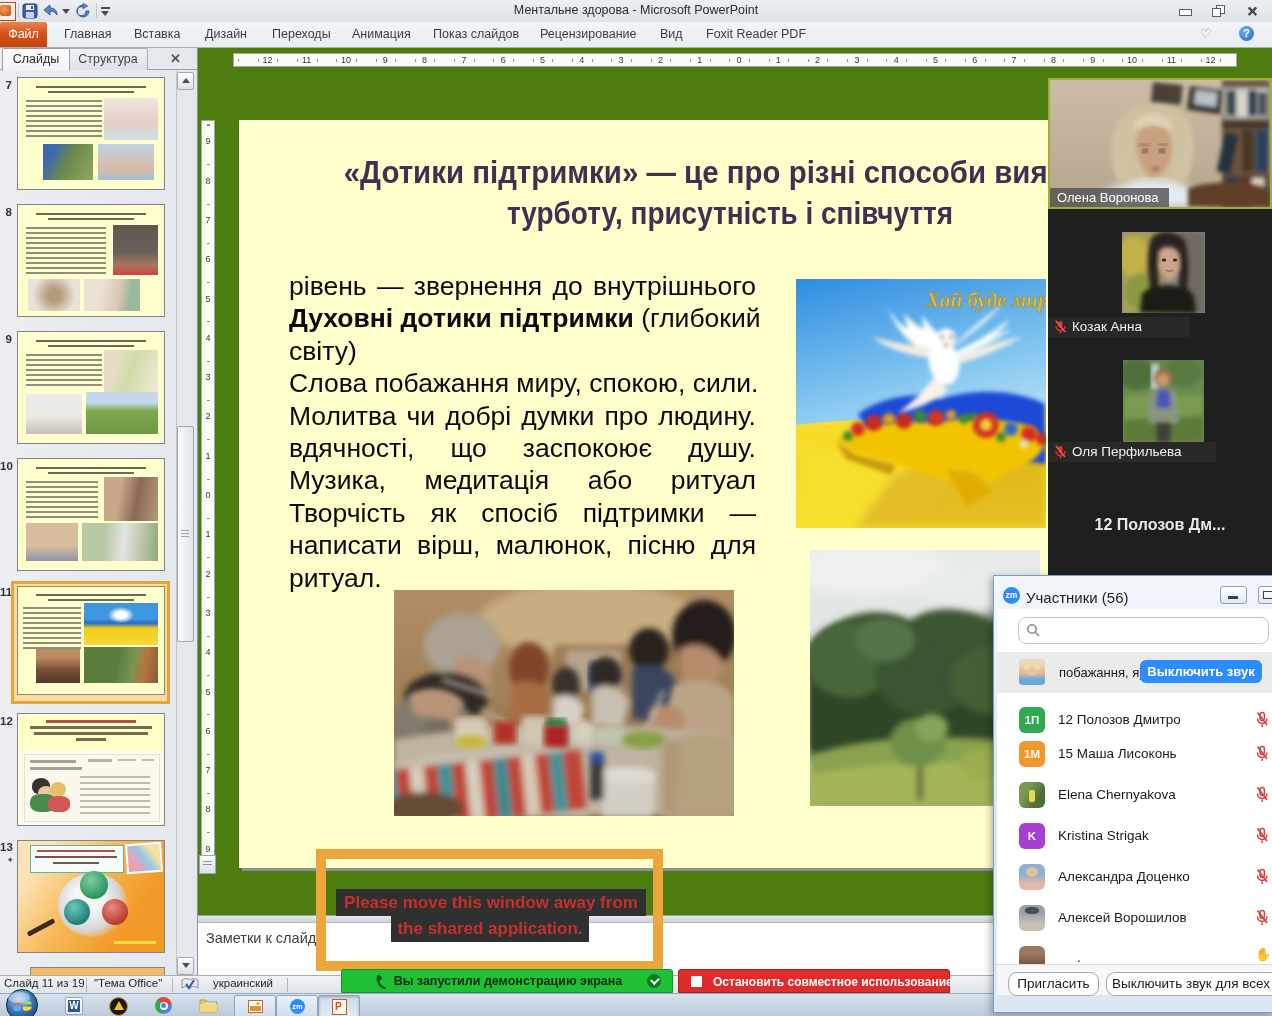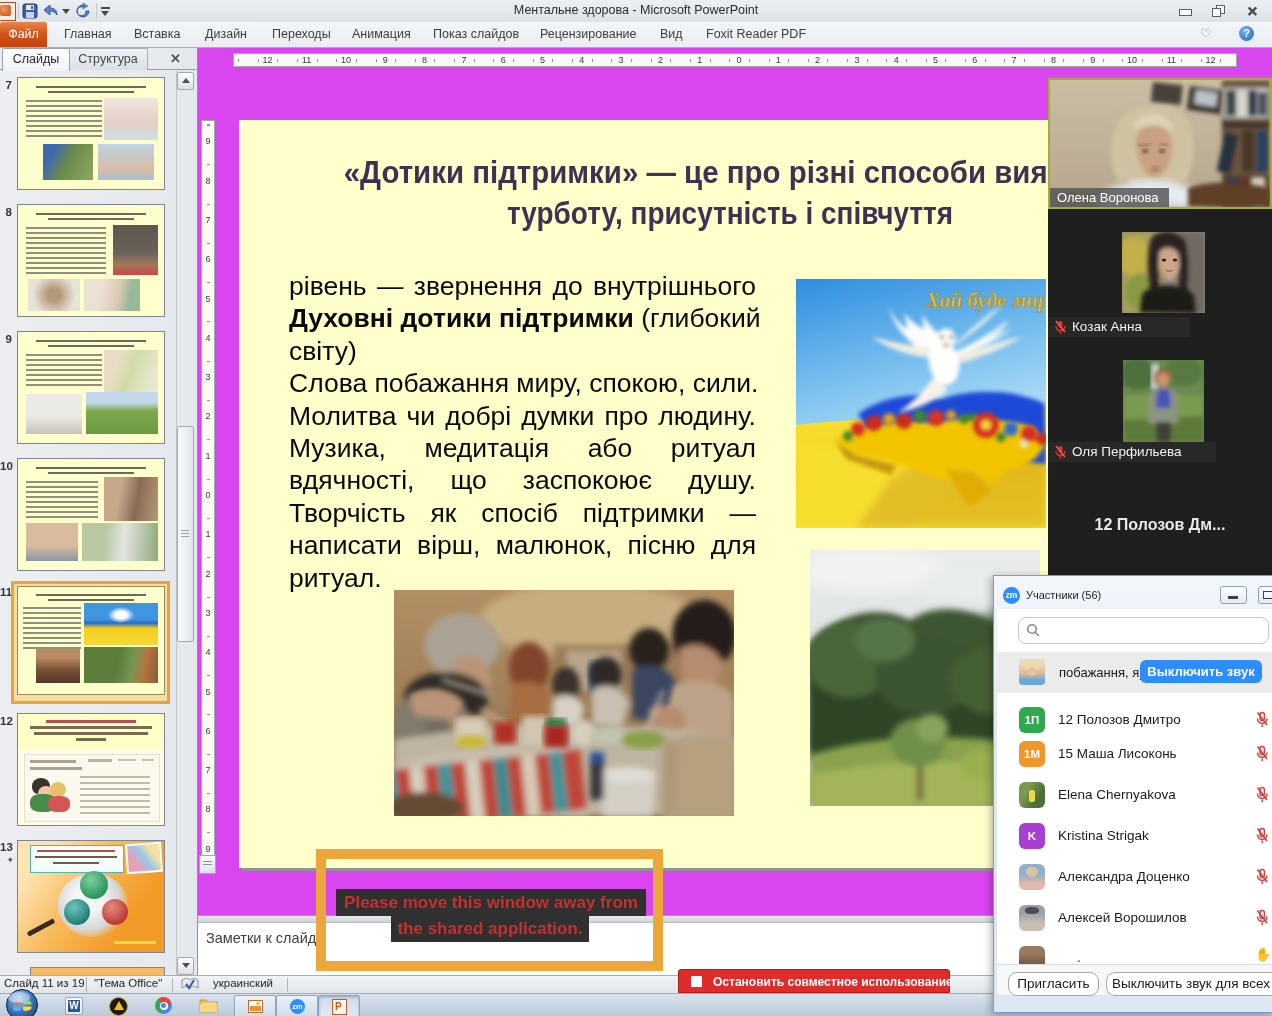--- a/index.html
+++ b/index.html
@@ -1,18 +1,18 @@
 <!DOCTYPE html>
 <html><head>
 <meta charset="utf-8">
 <style>
   html,body{margin:0;padding:0;width:1272px;height:1016px;overflow:hidden;
     font-family:"Liberation Sans",sans-serif;}
   .ab{position:absolute;}
-  #root{position:absolute;left:0;top:0;width:1272px;height:1016px;background:#d946ef;overflow:hidden;}
+  #root{position:absolute;left:0;top:0;width:1272px;height:1016px;background:#4d7c0f;overflow:hidden;}
   .txt{white-space:nowrap;}
 </style>
 </head>
 <body>
 <div id="root">
 
   <div class="ab" id="titlebar" style="left:0;top:0;width:1272px;height:22px;
     background:linear-gradient(#ecf0f4,#dde2e8);border-bottom:1px solid #cdd2d9;">
 
     <div class="ab" style="left:-3px;top:2px;width:17px;height:17px;background:#fceee6;border:1px solid #b14f28;">
@@ -243,22 +243,22 @@
 
     <div class="ab txt" style="left:0px;top:34px;width:982px;text-align:center;font-size:32px;font-weight:bold;color:#403152;transform:scaleX(0.92);">«Дотики підтримки» — це про різні способи виявити</div>
     <div class="ab txt" style="left:0px;top:75px;width:982px;text-align:center;font-size:32px;font-weight:bold;color:#403152;transform:scaleX(0.873);">турботу, присутність і співчуття</div>
 
     <div class="ab" id="bodytext" style="left:50px;top:150px;width:467px;font-size:26.5px;color:#0a0a0a;">
       <div class="jl">рівень — звернення до внутрішнього</div>
       <div class="jl"><b>Духовні дотики підтримки</b> (глибокий</div>
       <div>світу)</div>
       <div class="jl">Слова побажання миру, спокою, сили.</div>
       <div class="jl">Молитва чи добрі думки про людину.</div>
+      <div class="jl">вдячності, що заспокоює душу.</div>
       <div class="jl">Музика, медитація або ритуал</div>
-      <div class="jl">вдячності, що заспокоює душу.</div>
       <div class="jl">Творчість як спосіб підтримки —</div>
       <div class="jl">написати вірш, малюнок, пісню для</div>
       <div>ритуал.</div>
     </div>
 
     <svg class="ab" style="left:557px;top:159px" width="250" height="249" viewBox="0 0 250 249">
       <defs>
         <linearGradient id="sky" x1="0" y1="0" x2="0.25" y2="1">
           <stop offset="0" stop-color="#2e8de0"></stop>
             <stop offset="0.45" stop-color="#7dc2ef"></stop>
@@ -607,21 +607,21 @@
     </div>
 
     <div class="ab txt" style="left:0px;top:438px;width:224px;text-align:center;font-size:16px;font-weight:bold;color:#e8e8e8;">12 Полозов Дм...</div>
   </div>
 
   <div class="ab" id="partwin" style="z-index:30;left:993px;top:575px;width:279px;height:436px;
     background:linear-gradient(#f2f7fc,#dce7f3 40%);border:1px solid #7f9bbd;box-shadow:-2px 2px 8px rgba(0,0,0,.3);">
 
     <div class="ab" style="left:9px;top:11px;width:17px;height:17px;border-radius:50%;background:#2d8cff;color:#fff;
       font-size:8.5px;font-weight:bold;text-align:center;line-height:17px;">zm</div>
-    <div class="ab txt" style="left:32px;top:13px;font-size:11px;color:#1f1f1f;">Участники (56)</div>
+    <div class="ab txt" style="left:32px;top:13px;font-size:15px;color:#1f1f1f;">Участники (56)</div>
     <div class="ab" style="left:226px;top:10px;width:25px;height:16px;background:linear-gradient(#fefefe,#e4eaf2);border:1px solid #8aa0bb;border-radius:3px;">
       <div class="ab" style="left:7px;top:9px;width:10px;height:3px;background:#38404a;"></div>
       </div>
     <div class="ab" style="left:264px;top:10px;width:15px;height:16px;background:linear-gradient(#fefefe,#e4eaf2);border:1px solid #8aa0bb;border-radius:3px 0 0 3px;">
       <div class="ab" style="left:4px;top:4px;width:8px;height:6px;border:1.6px solid #38404a;"></div>
       </div>
 
     <div class="ab" style="left:3px;top:33px;width:276px;height:385px;background:#fff;overflow:hidden;">
 
       <div class="ab" style="left:21px;top:8px;width:249px;height:25px;border:1.5px solid #c6c6c6;border-radius:8px;background:#fff;">
@@ -747,20 +747,30 @@
     <div class="ab txt" style="left:94px;top:1px;">"Тема Office"</div>
     <div class="ab" style="left:172px;top:2px;width:1px;height:14px;background:#b0b5bc;"></div>
     <svg class="ab" style="left:180px;top:1px" width="20" height="15" viewBox="0 0 20 15">
       <path d="M2 3 C5 1 8 1 10 3 C12 1 15 1 18 3 L18 11 C15 9 12 9 10 11 C8 9 5 9 2 11 Z" fill="#e8eaed" stroke="#8a9098" stroke-width="1"></path>
       <path d="M6 7 L9 11 L14 3" stroke="#3a62b5" stroke-width="2.2" fill="none"></path>
     </svg>
     <div class="ab txt" style="left:213px;top:1px;">украинский</div>
     <div class="ab" style="left:287px;top:2px;width:1px;height:14px;background:#b0b5bc;"></div>
   </div>
 
+  <div class="ab" id="greenbar" style="z-index:12;left:341px;top:969px;width:332px;height:24px;background:#1fc035;
+     border-radius:3px 3px 0 0;border:1px solid #12962a;box-sizing:border-box;">
+    <svg class="ab" style="left:32px;top:5px" width="14" height="14" viewBox="0 0 14 14">
+      <path d="M2 1 C6 0 8 2 7 5 L5 6 C6 9 9 11 12 11 L13 13 C8 15 1 8 2 1 Z" fill="#0c5a18" transform="rotate(10 7 7)"></path>
+    </svg>
+    <div class="ab txt" style="left:0;top:4px;width:332px;text-align:center;font-size:12.5px;font-weight:bold;color:#102a12;">Вы запустили демонстрацию экрана</div>
+    <div class="ab" style="left:305px;top:4px;width:14px;height:14px;border-radius:50%;background:#0d7a1f;">
+      <div class="ab" style="left:3.5px;top:3px;width:6px;height:4px;border-left:2px solid #fff;border-bottom:2px solid #fff;transform:rotate(-45deg);"></div>
+    </div>
+  </div>
   <div class="ab" id="redbar" style="z-index:12;left:678px;top:969px;width:272px;height:24px;background:#e02b2b;
      border-radius:3px 3px 0 0;border:1px solid #b01a1a;box-sizing:border-box;">
     <div class="ab" style="left:12px;top:6px;width:11px;height:11px;background:#fff;"></div>
     <div class="ab txt" style="left:34px;top:5px;font-size:12px;font-weight:bold;color:#fff;">Остановить совместное использование</div>
   </div>
 
   <div class="ab" id="taskbar" style="z-index:14;left:0;top:993px;width:1272px;height:23px;
     background:linear-gradient(#d9e3ee,#b9c8d8);border-top:1px solid #98a9bc;">
 
     <svg class="ab" style="left:4px;top:-5px" width="36" height="33" viewBox="0 0 36 33">

